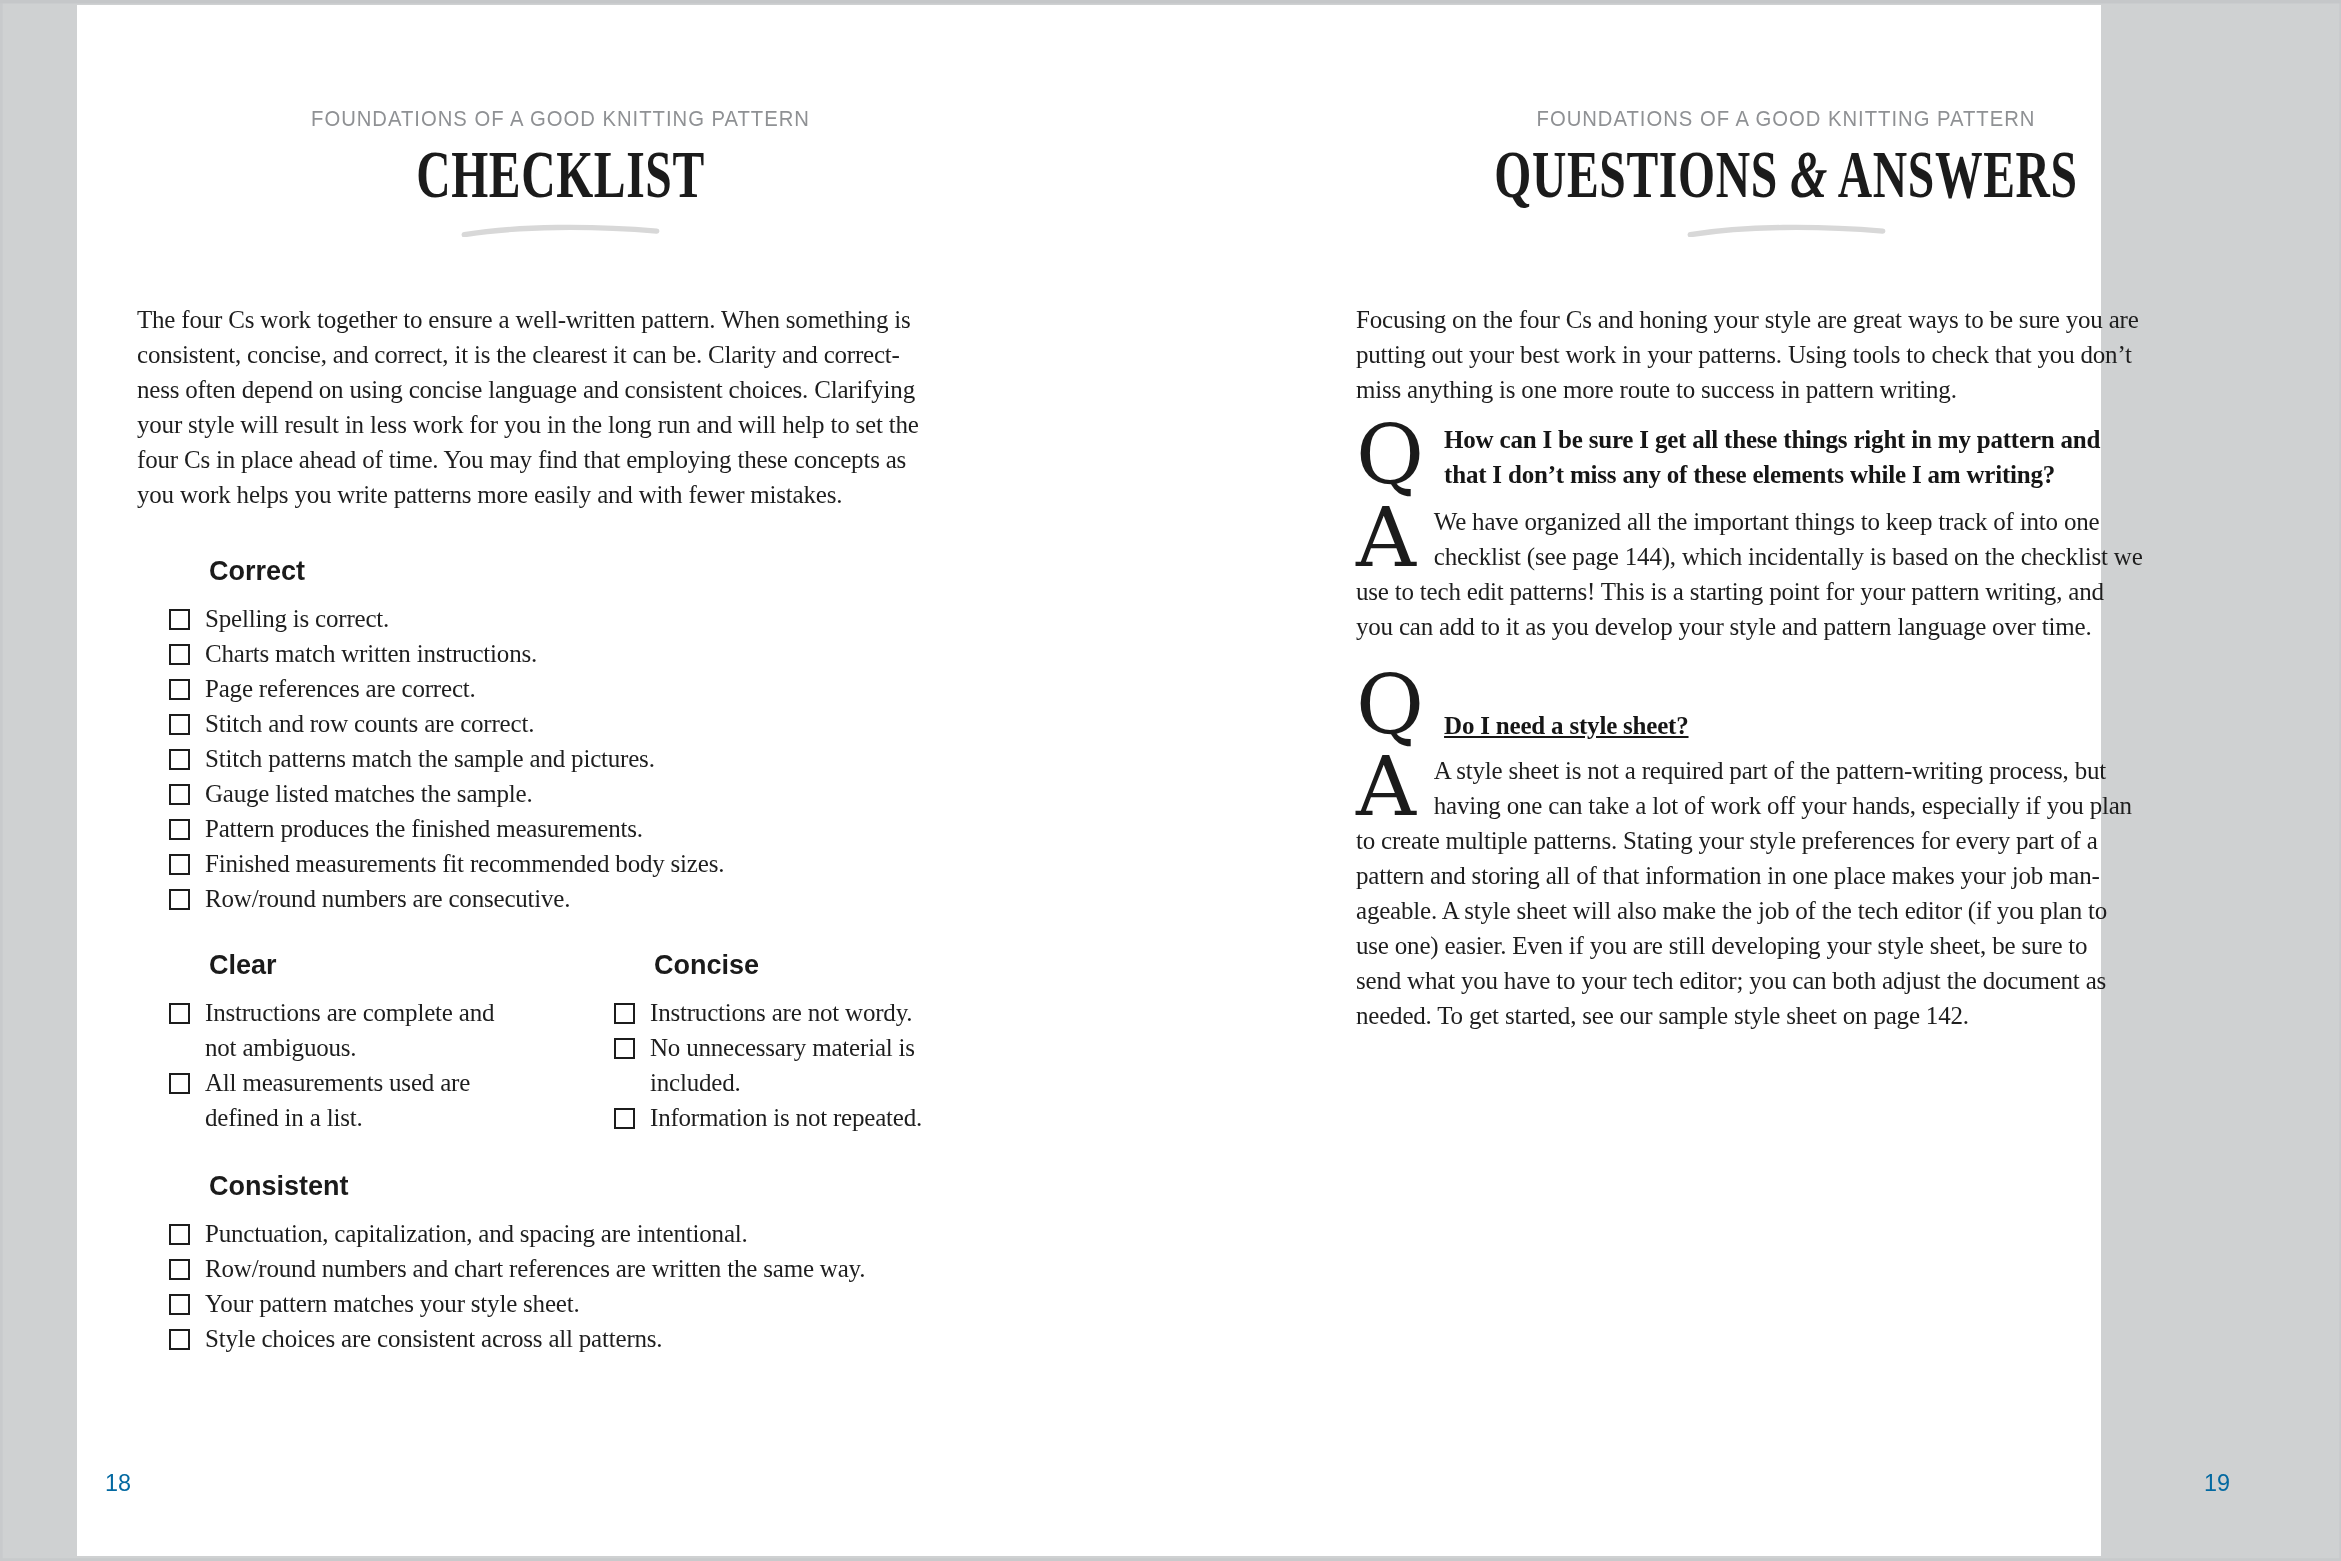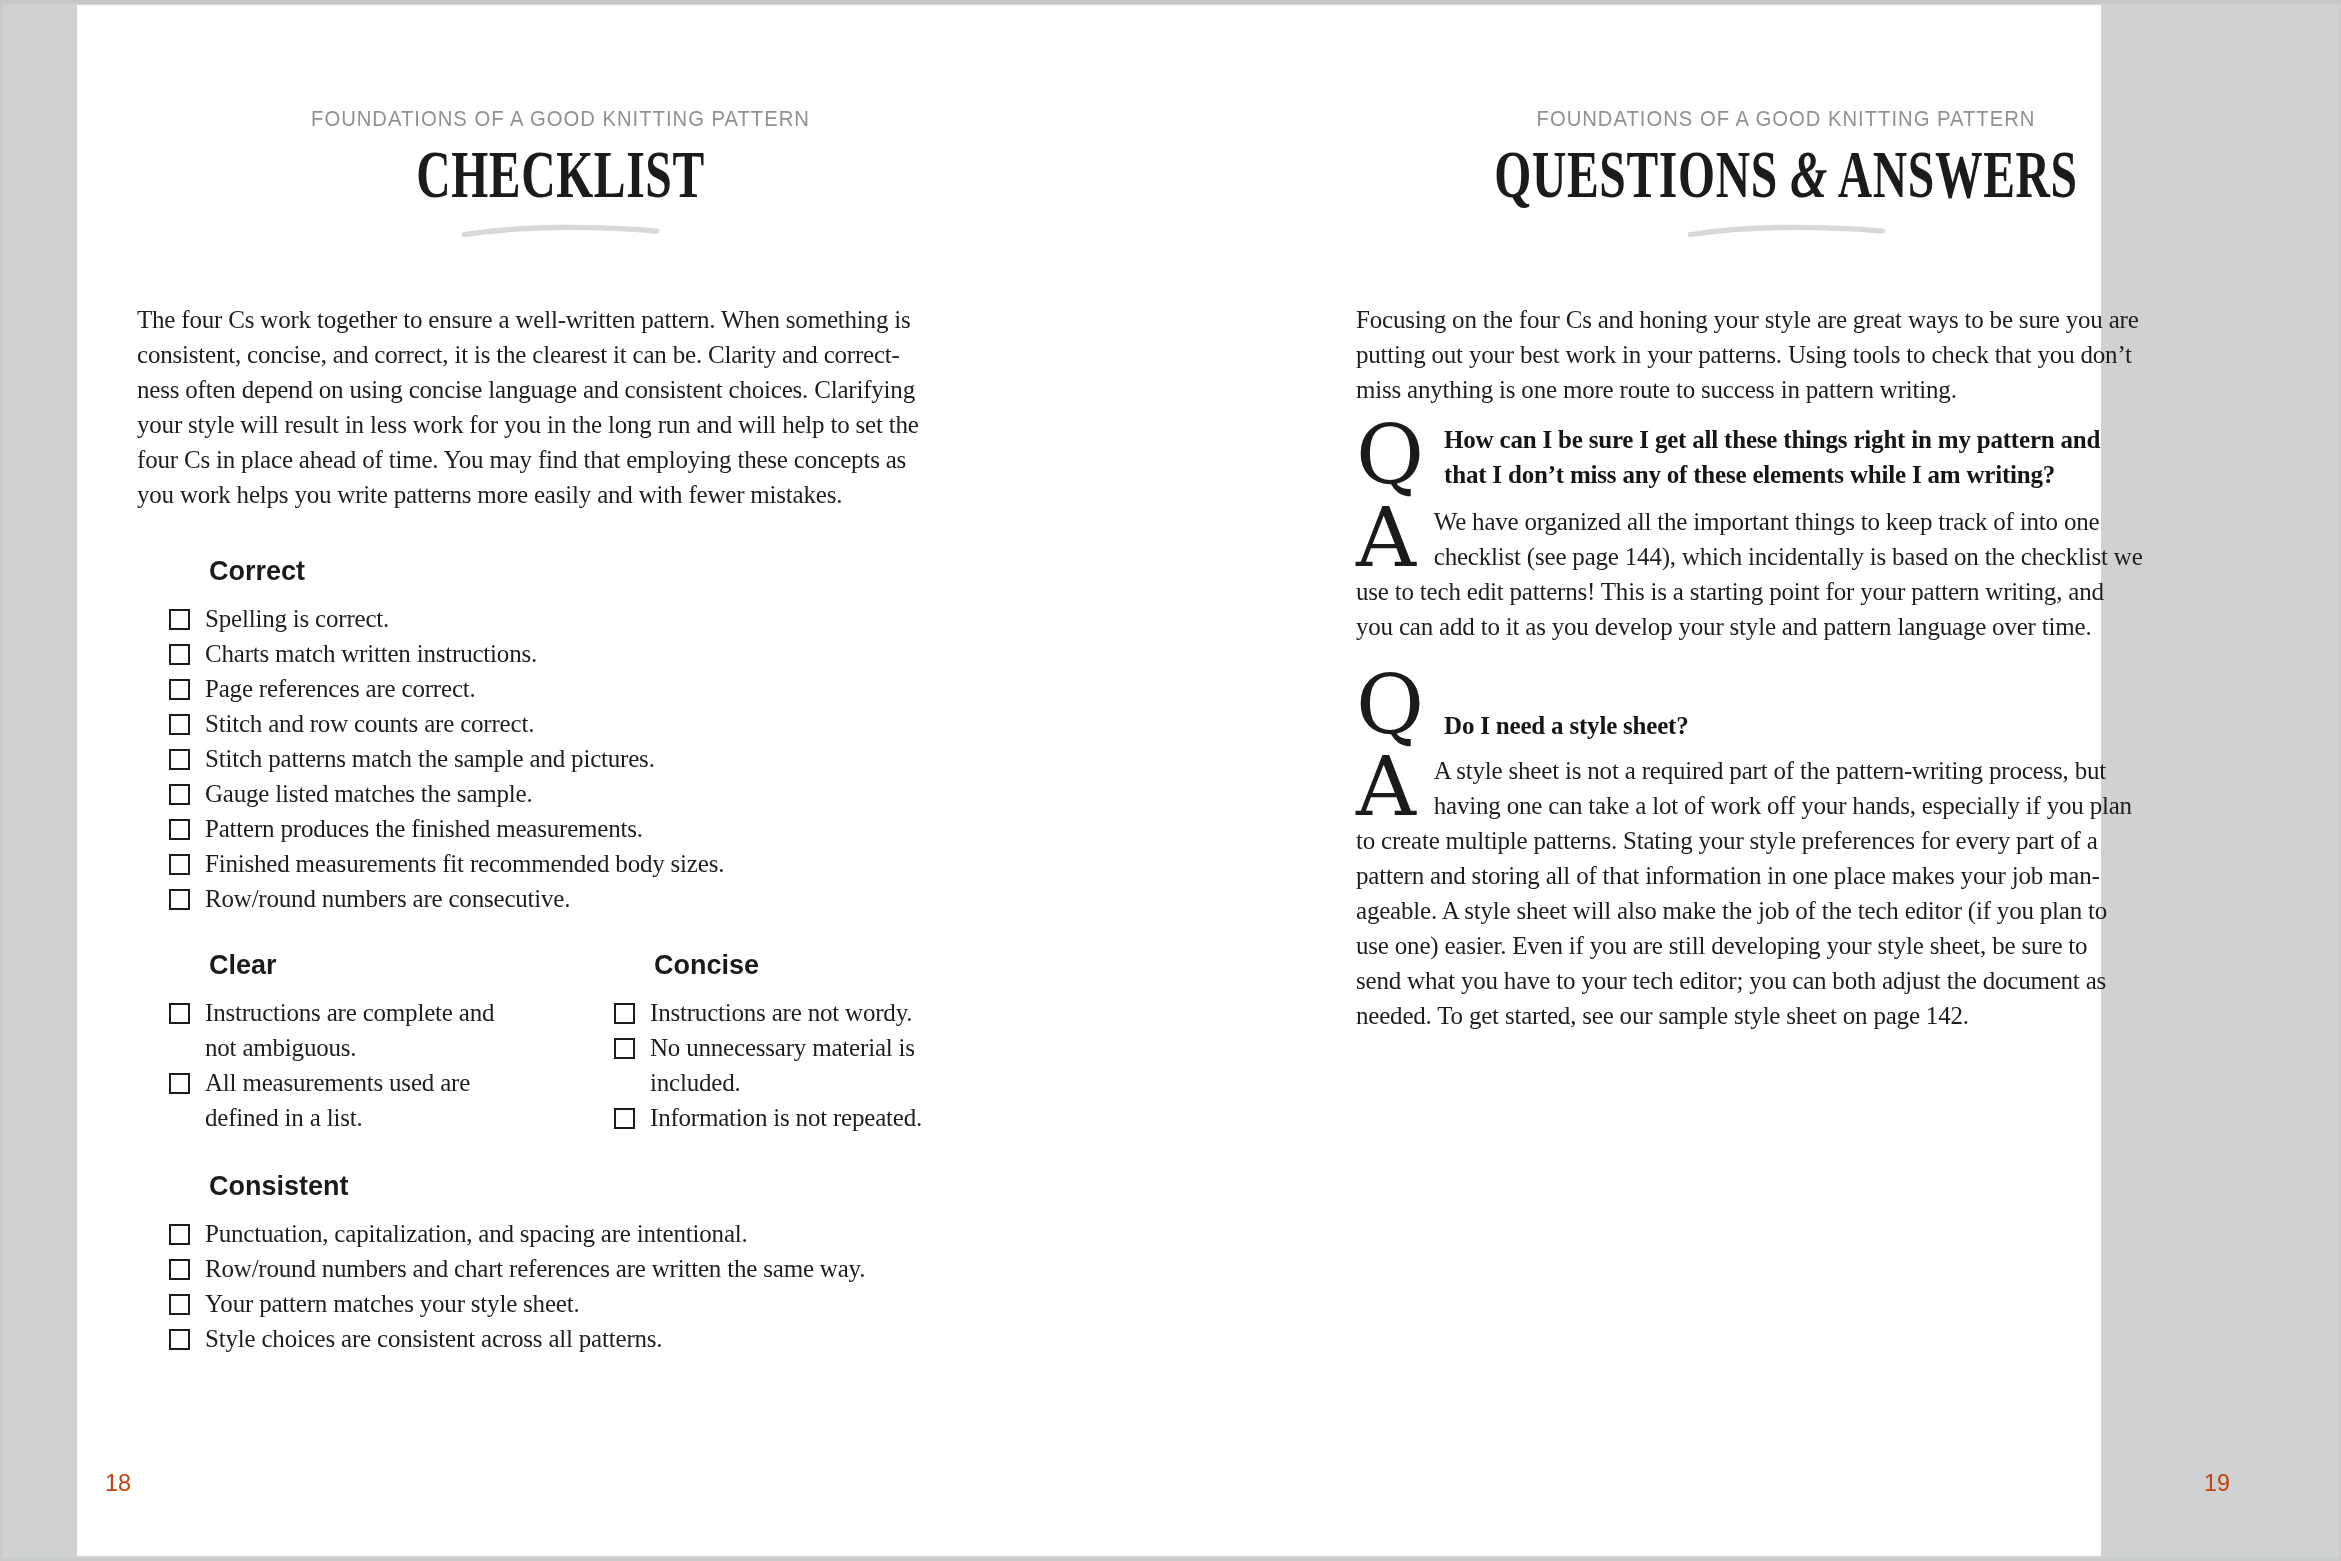--- a/index.html
+++ b/index.html
@@ -61,32 +61,32 @@
   
   .q-row { display:flex; align-items:flex-start; }
   .dropcap {
     font-family:"DejaVu Serif", serif; font-size:83px; line-height:68px;
     color:#1b1b1b; margin-right:20px; flex:0 0 auto;
   }
   .question {
     margin:0; font-weight:700; font-size:25px; line-height:35px;
     color:#161616; letter-spacing:-0.2px; white-space:pre;
   }
-  .question.low { padding-top:36px; }
+  .question.low { padding-top:36px;text-decoration:underline; }
   .answer {
     margin:0; font-size:25px; line-height:35px; color:#1e1e1e;
     letter-spacing:-0.2px; white-space:pre;
   }
   .dropcap-a {
     float:left; font-family:"DejaVu Serif", serif; font-size:83px;
     line-height:67px; color:#1b1b1b; margin:0 18px 0 0;
   }
 
   .folio {
-    font-family:"Liberation Sans", sans-serif; font-size:23.4px; color:#c2410c;
+    font-family:"Liberation Sans", sans-serif; font-size:23.4px; color:#0369a1;
   }
 </style>
 </head>
 <body>
 
 <div class="paper">
 
   <div>
 
     <div class="abs page-header" style="left:60px; top:101px; width:847px;">

